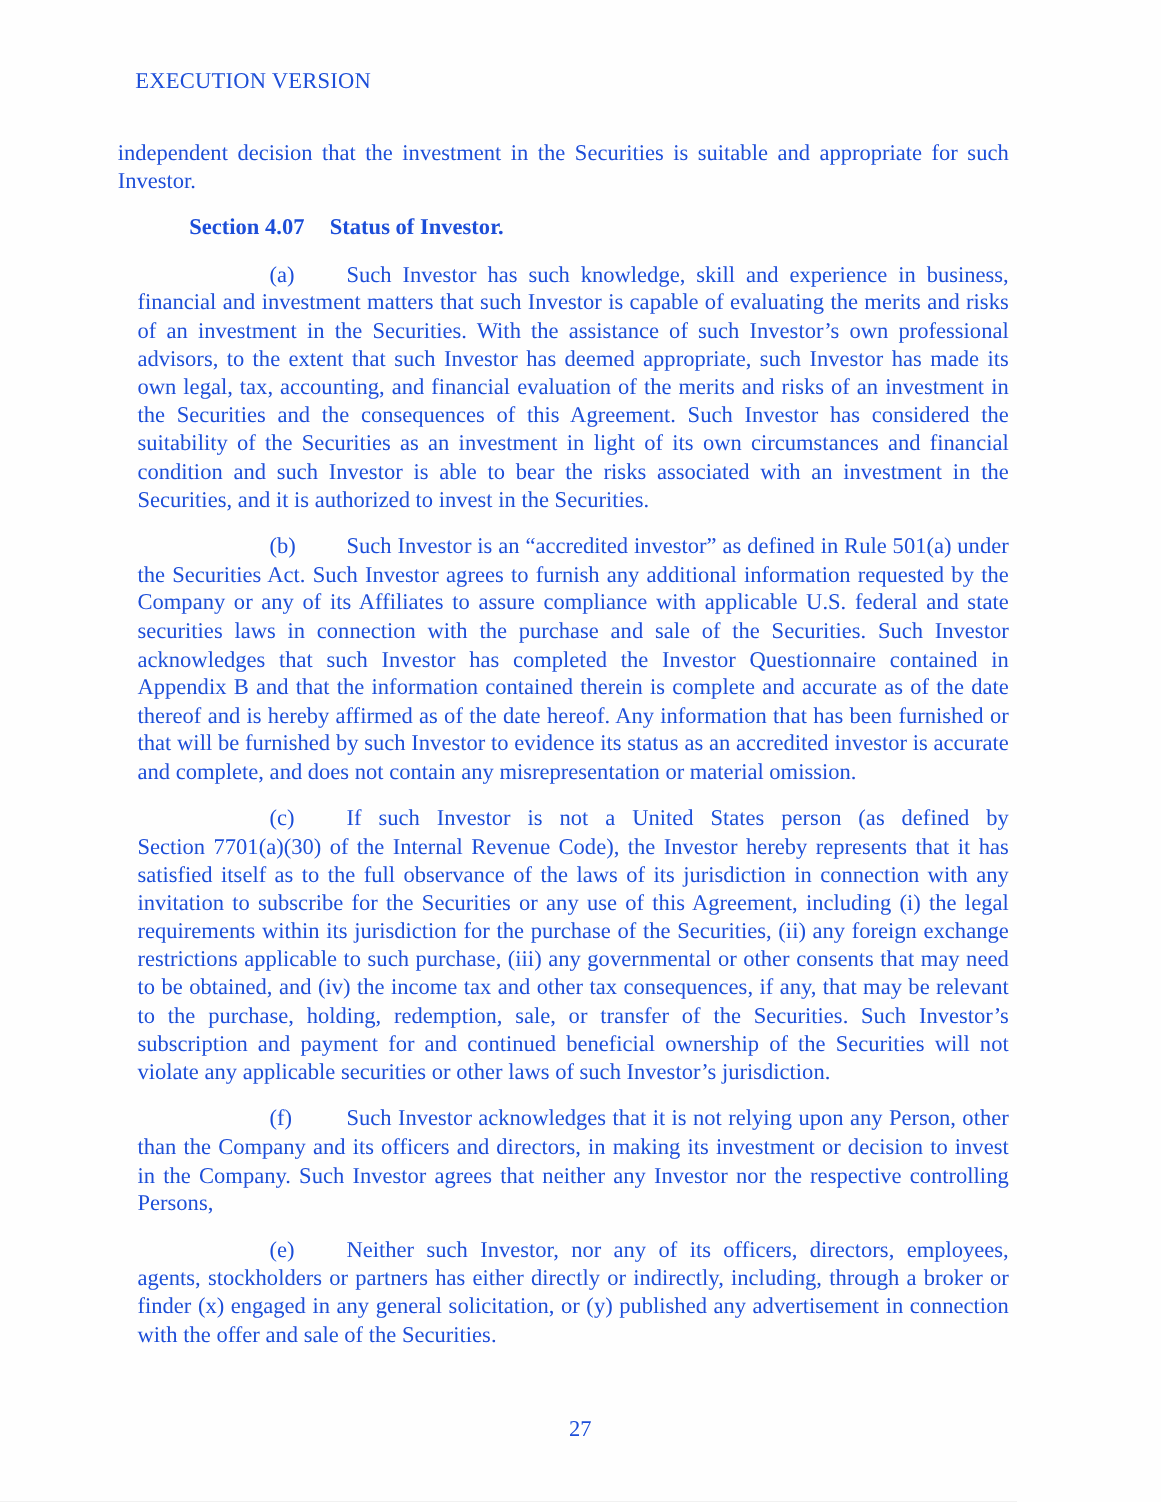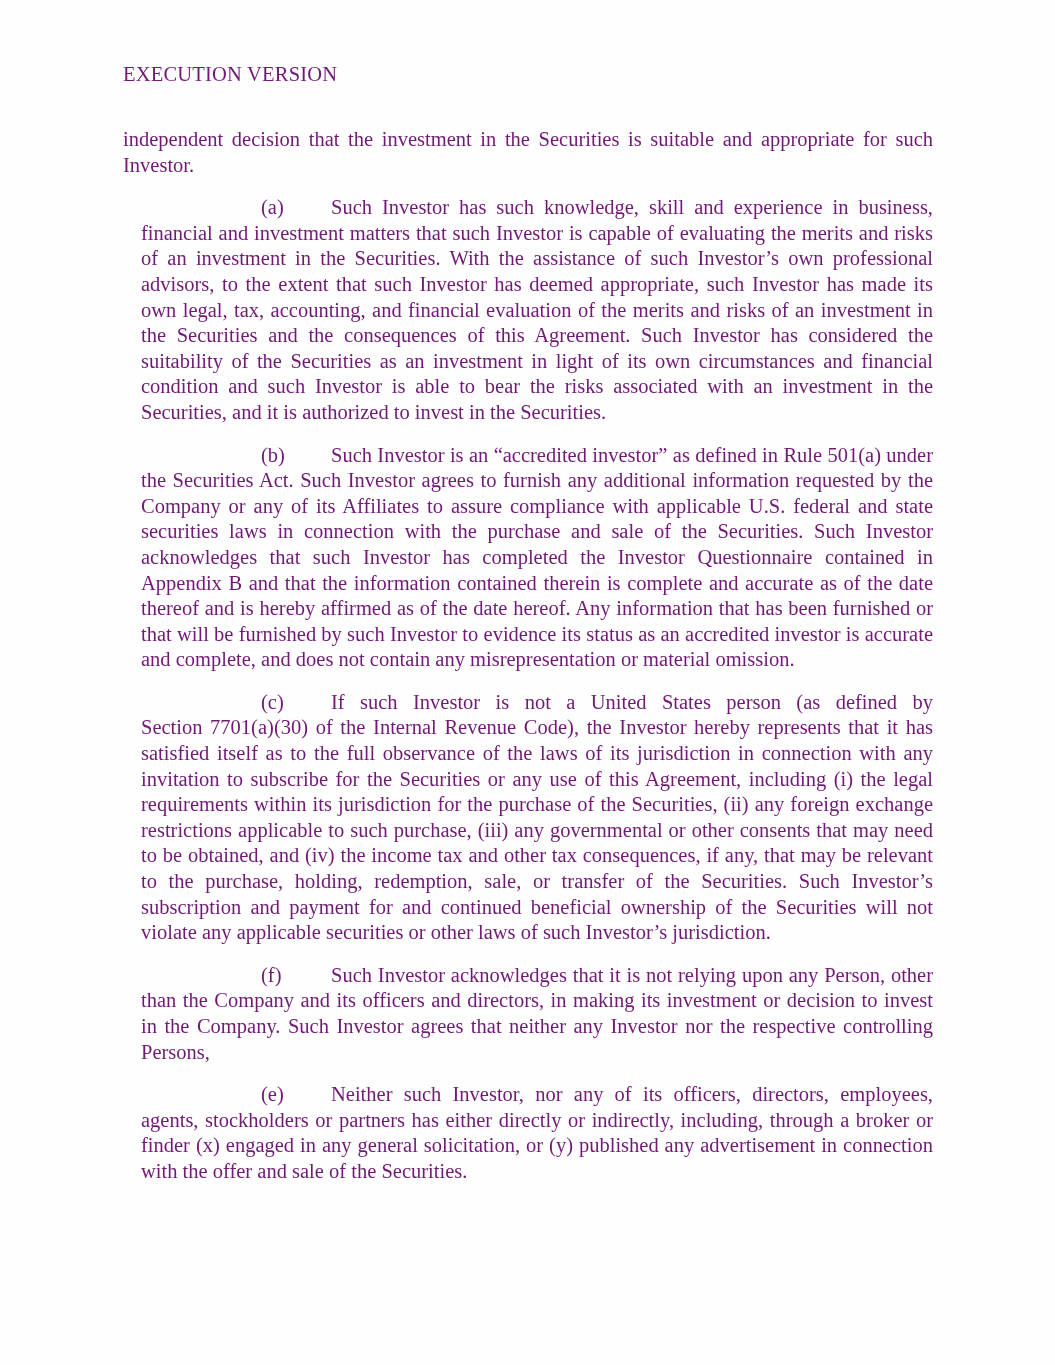--- a/index.html
+++ b/index.html
@@ -5,37 +5,37 @@
   html, body {
     margin: 0;
     padding: 0;
     background: #e8e8e8;
   }
   .page {
     position: relative;
     width: 1055px;
     height: 1365px;
     background: #fefefe;
-    color: #701a75;
+    color: #1d4ed8;
     font-family: "Liberation Serif", "DejaVu Serif", serif;
     font-size: 20.5px;
     line-height: 25.6px;
     overflow: hidden;
   }
   .version-header {
     position: absolute;
     left: 123px;
     top: 62px;
     font-size: 20.5px;
     letter-spacing: 0.2px;
     white-space: nowrap;
   }
   .content {
     position: absolute;
-    left: 123px;
+    left: 107px;
     top: 127px;
     width: 810px;
   }
   .body-para {
     margin: 0 0 17px 0;
     text-align: justify;
   }
   .intro {
     text-indent: 0;
   }
@@ -71,28 +71,30 @@
 <body>
 
 <div class="page">
 
   <div class="version-header">EXECUTION VERSION</div>
 
   <div class="content">
 
     <p class="body-para intro">independent decision that the investment in the Securities is suitable and appropriate for such Investor.</p>
 
+    <p class="section-heading"><span>Section 4.07</span><span class="heading-gap"></span><span>Status of Investor.</span></p>
 
     <p class="body-para lettered"><span class="plabel">(a)</span><span>Such Investor has such knowledge, skill and experience in business, financial and investment matters that such Investor is capable of evaluating the merits and risks of an investment in the Securities. With the assistance of such Investor’s own professional advisors, to the extent that such Investor has deemed appropriate, such Investor has made its own legal, tax, accounting, and financial evaluation of the merits and risks of an investment in the Securities and the consequences of this Agreement. Such Investor has considered the suitability of the Securities as an investment in light of its own circumstances and financial condition and such Investor is able to bear the risks associated with an investment in the Securities, and it is authorized to invest in the Securities.</span></p>
 
     <p class="body-para lettered"><span class="plabel">(b)</span><span>Such Investor is an “accredited investor” as defined in Rule 501(a) under the Securities Act. Such Investor agrees to furnish any additional information requested by the Company or any of its Affiliates to assure compliance with applicable U.S. federal and state securities laws in connection with the purchase and sale of the Securities. Such Investor acknowledges that such Investor has completed the Investor Questionnaire contained in Appendix B and that the information contained therein is complete and accurate as of the date thereof and is hereby affirmed as of the date hereof. Any information that has been furnished or that will be furnished by such Investor to evidence its status as an accredited investor is accurate and complete, and does not contain any misrepresentation or material omission.</span></p>
 
     <p class="body-para lettered"><span class="plabel">(c)</span><span>If such Investor is not a United States person (as defined by Section&nbsp;7701(a)(30) of the Internal Revenue Code), the Investor hereby represents that it has satisfied itself as to the full observance of the laws of its jurisdiction in connection with any invitation to subscribe for the Securities or any use of this Agreement, including (i) the legal requirements within its jurisdiction for the purchase of the Securities, (ii) any foreign exchange restrictions applicable to such purchase, (iii) any governmental or other consents that may need to be obtained, and (iv) the income tax and other tax consequences, if any, that may be relevant to the purchase, holding, redemption, sale, or transfer of the Securities. Such Investor’s subscription and payment for and continued beneficial ownership of the Securities will not violate any applicable securities or other laws of such Investor’s jurisdiction.</span></p>
 
 
     <p class="body-para lettered"><span class="plabel">(f)</span><span>Such Investor acknowledges that it is not relying upon any Person, other than the Company and its officers and directors, in making its investment or decision to invest in the Company. Such Investor agrees that neither any Investor nor the respective controlling Persons,</span></p>
 
     <p class="body-para lettered"><span class="plabel">(e)</span><span>Neither such Investor, nor any of its officers, directors, employees, agents, stockholders or partners has either directly or indirectly, including, through a broker or finder (x) engaged in any general solicitation, or (y) published any advertisement in connection with the offer and sale of the Securities.</span></p>
 
   </div>
 
+  <div class="page-number">27</div>
 
 </div>
 
 </body></html>

